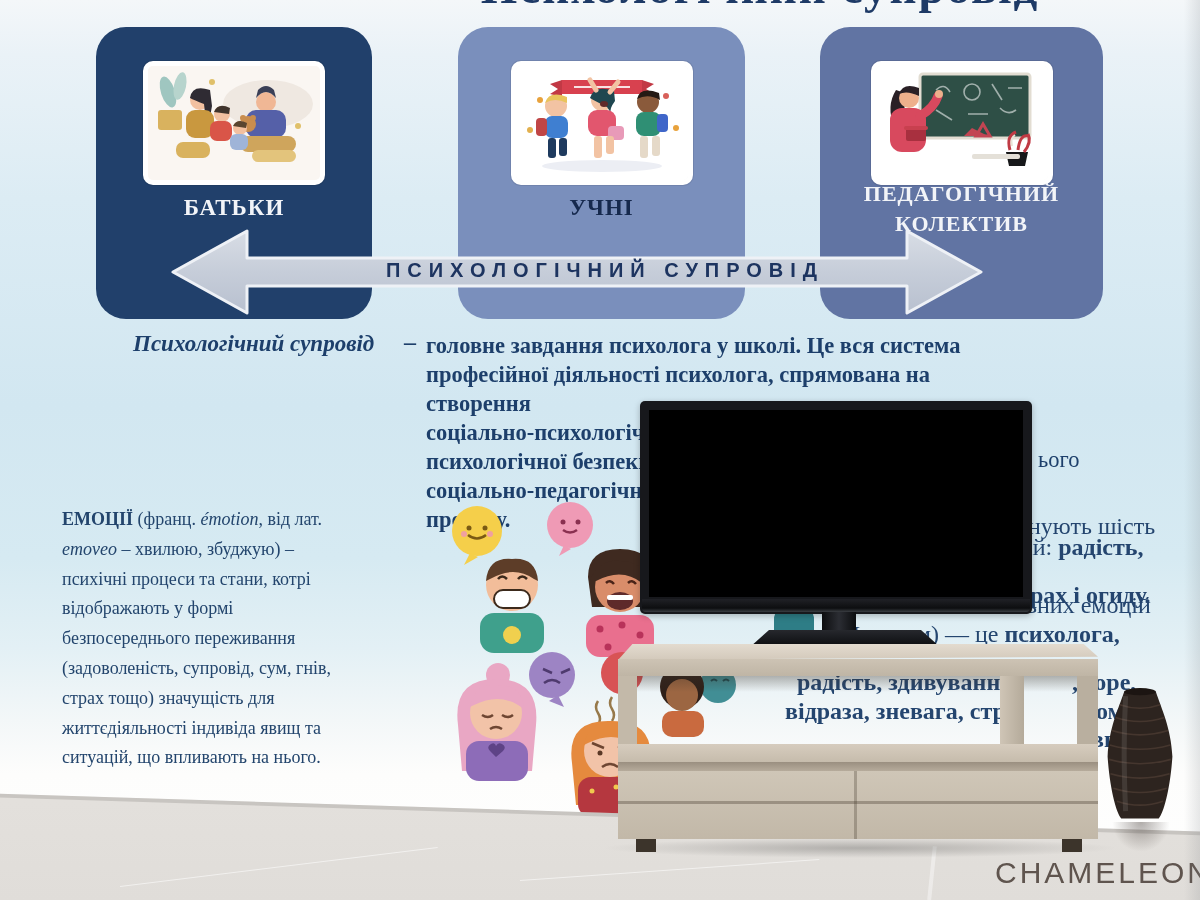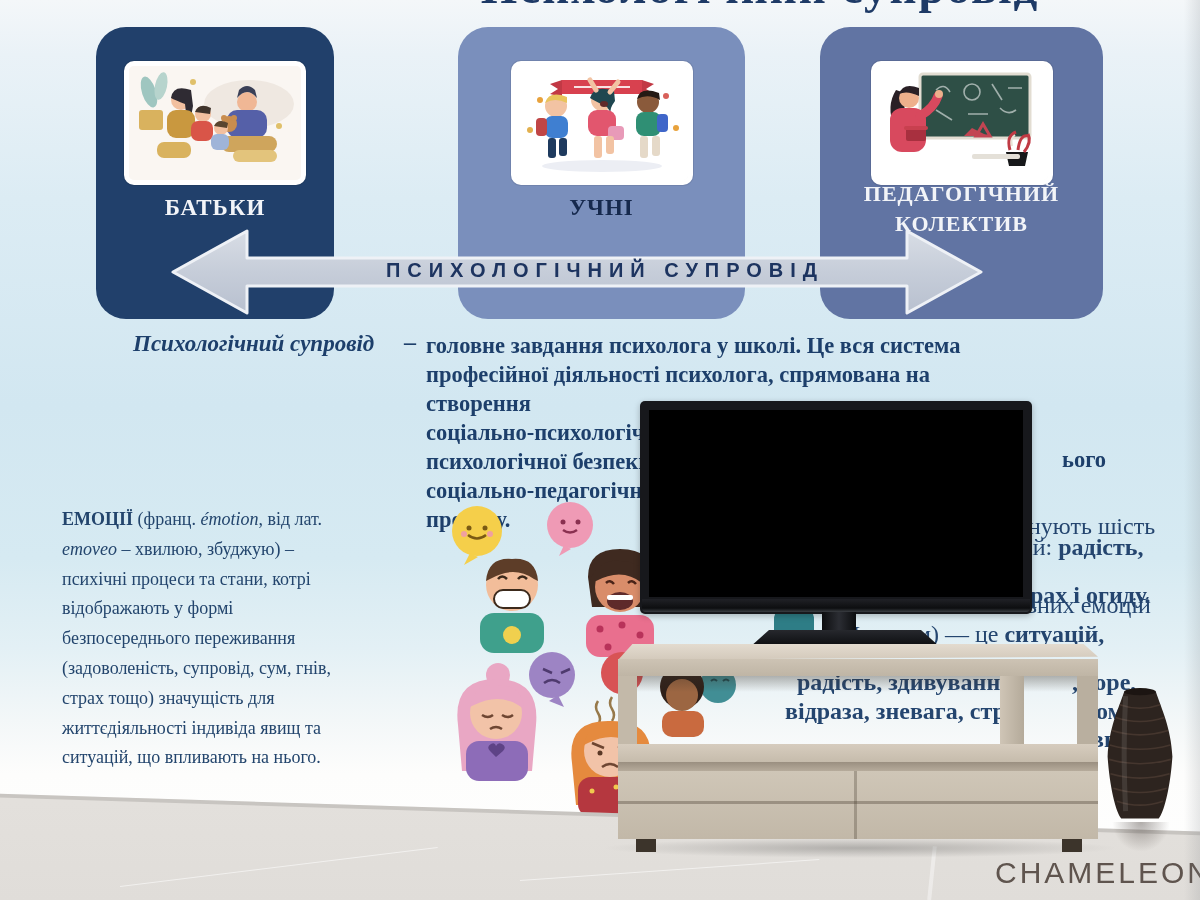--- a/index.html
+++ b/index.html
@@ -14,38 +14,38 @@
   
   .title-clip{position:absolute;left:400px;top:0;width:720px;height:14px;overflow:hidden;}
   .title-clip span{display:block;margin-top:-40px;text-align:center;font-size:47px;
     font-weight:bold;letter-spacing:2px;color:#1e3a66;white-space:nowrap;}
   
   .box{position:absolute;top:27px;height:292px;border-radius:30px;z-index:1;}
   .box .card{position:absolute;left:50%;transform:translateX(-50%);top:34px;width:172px;height:114px;
     background:#fbf9f7;border:5px solid #fff;border-radius:10px;overflow:hidden;box-shadow:0 0 0 1px rgba(0,0,0,.08);}
   .box .lbl{position:absolute;left:0;right:0;top:168px;text-align:center;font-weight:bold;
     font-size:23px;letter-spacing:1px;}
-  .box1{left:96px;width:238px;background:#21406b;}
+  .box1{left:96px;width:276px;background:#21406b;}
   .box2{left:458px;width:287px;background:#7a8fbc;}
   .box3{left:820px;width:283px;background:#6174a3;}
   .box1 .lbl{color:#f2f4f8;}
   .box2 .lbl{color:#16294d;}
   .box3 .lbl{top:152px;color:#f2f4f8;font-size:22px;line-height:30px;}
   
   .arrow-svg{position:absolute;left:150px;top:220px;z-index:2;}
   .arrow-label{position:absolute;left:330px;top:259px;width:550px;text-align:center;z-index:3;
     font-family:"Liberation Sans",sans-serif;font-weight:bold;font-size:20px;
     letter-spacing:7px;color:#1d3460;white-space:nowrap;}
   
   .def-lead{position:absolute;left:133px;top:331px;font-size:23px;font-weight:bold;
     font-style:italic;color:#1d3f6b;white-space:nowrap;z-index:1;}
   .def-dash{position:absolute;left:404px;top:329px;font-size:24px;font-weight:bold;color:#1d3f6b;z-index:1;}
   .def-lines{position:absolute;left:426px;top:331px;width:600px;font-size:22.5px;font-weight:bold;
     color:#1d3f6b;line-height:29px;z-index:1;}
-  .def-tail{position:absolute;left:1062px;top:447px;font-size:22.5px;font-weight:bold;color:#1d3f6b;z-index:1;}
+  .def-tail{position:absolute;left:1038px;top:447px;font-size:22.5px;font-weight:normal;color:#1d3f6b;z-index:1;}
   
   .emo{position:absolute;left:62px;top:505px;width:385px;font-size:18px;color:#23456d;
     line-height:29.8px;z-index:1;}
   .emo b{font-weight:bold;}
   .emo i{font-style:italic;}
   
   .frag{position:absolute;font-size:24px;color:#24456f;white-space:nowrap;z-index:1;}
   .fb{font-weight:bold;margin-top:19px;}
   
   .kids{position:absolute;left:440px;top:495px;width:380px;height:330px;z-index:1;}
@@ -254,21 +254,21 @@
     <div>(задоволеність, супровід, сум, гнів,</div>
     <div>страх тощо) значущість для</div>
     <div>життєдіяльності індивіда явищ та</div>
     <div>ситуацій, що впливають на нього.</div>
   </div>
 
   <span class="frag" style="left:1028px;top:505px;margin-top:8px;">нують шість</span>
   <span class="frag" style="left:1026px;top:534px;"><span>ій: </span><span class="fb">радість,</span></span>
   <span class="frag fb" style="left:1030px;top:563px;">рах і огиду.</span>
   <span class="frag" style="left:1026px;top:592px;">ьних емоцій</span>
-  <span class="frag" style="left:790px;top:621px;"><span>(за К. Ізардом) — це </span><span class="fb">ситуацій,</span></span>
+  <span class="frag" style="left:790px;top:621px;"><span>(за К. Ізардом) — це </span><span class="fb">психолога,</span></span>
   <span class="frag fb" style="left:797px;top:650px;">радість, здивування</span>
   <span class="frag fb" style="left:1072px;top:650px;">, горе,</span>
   <span class="frag fb" style="left:785px;top:679px;">відраза, зневага, стр</span>
   <span class="frag fb" style="left:1096px;top:679px;">ом та</span>
   <span class="frag fb" style="left:1091px;top:707px;">ви</span>
 
   <div class="kids">
     <svg width="380" height="330" viewBox="0 0 380 330">
 
       <circle cx="37" cy="36" r="25" fill="#f5cf4a"></circle>

